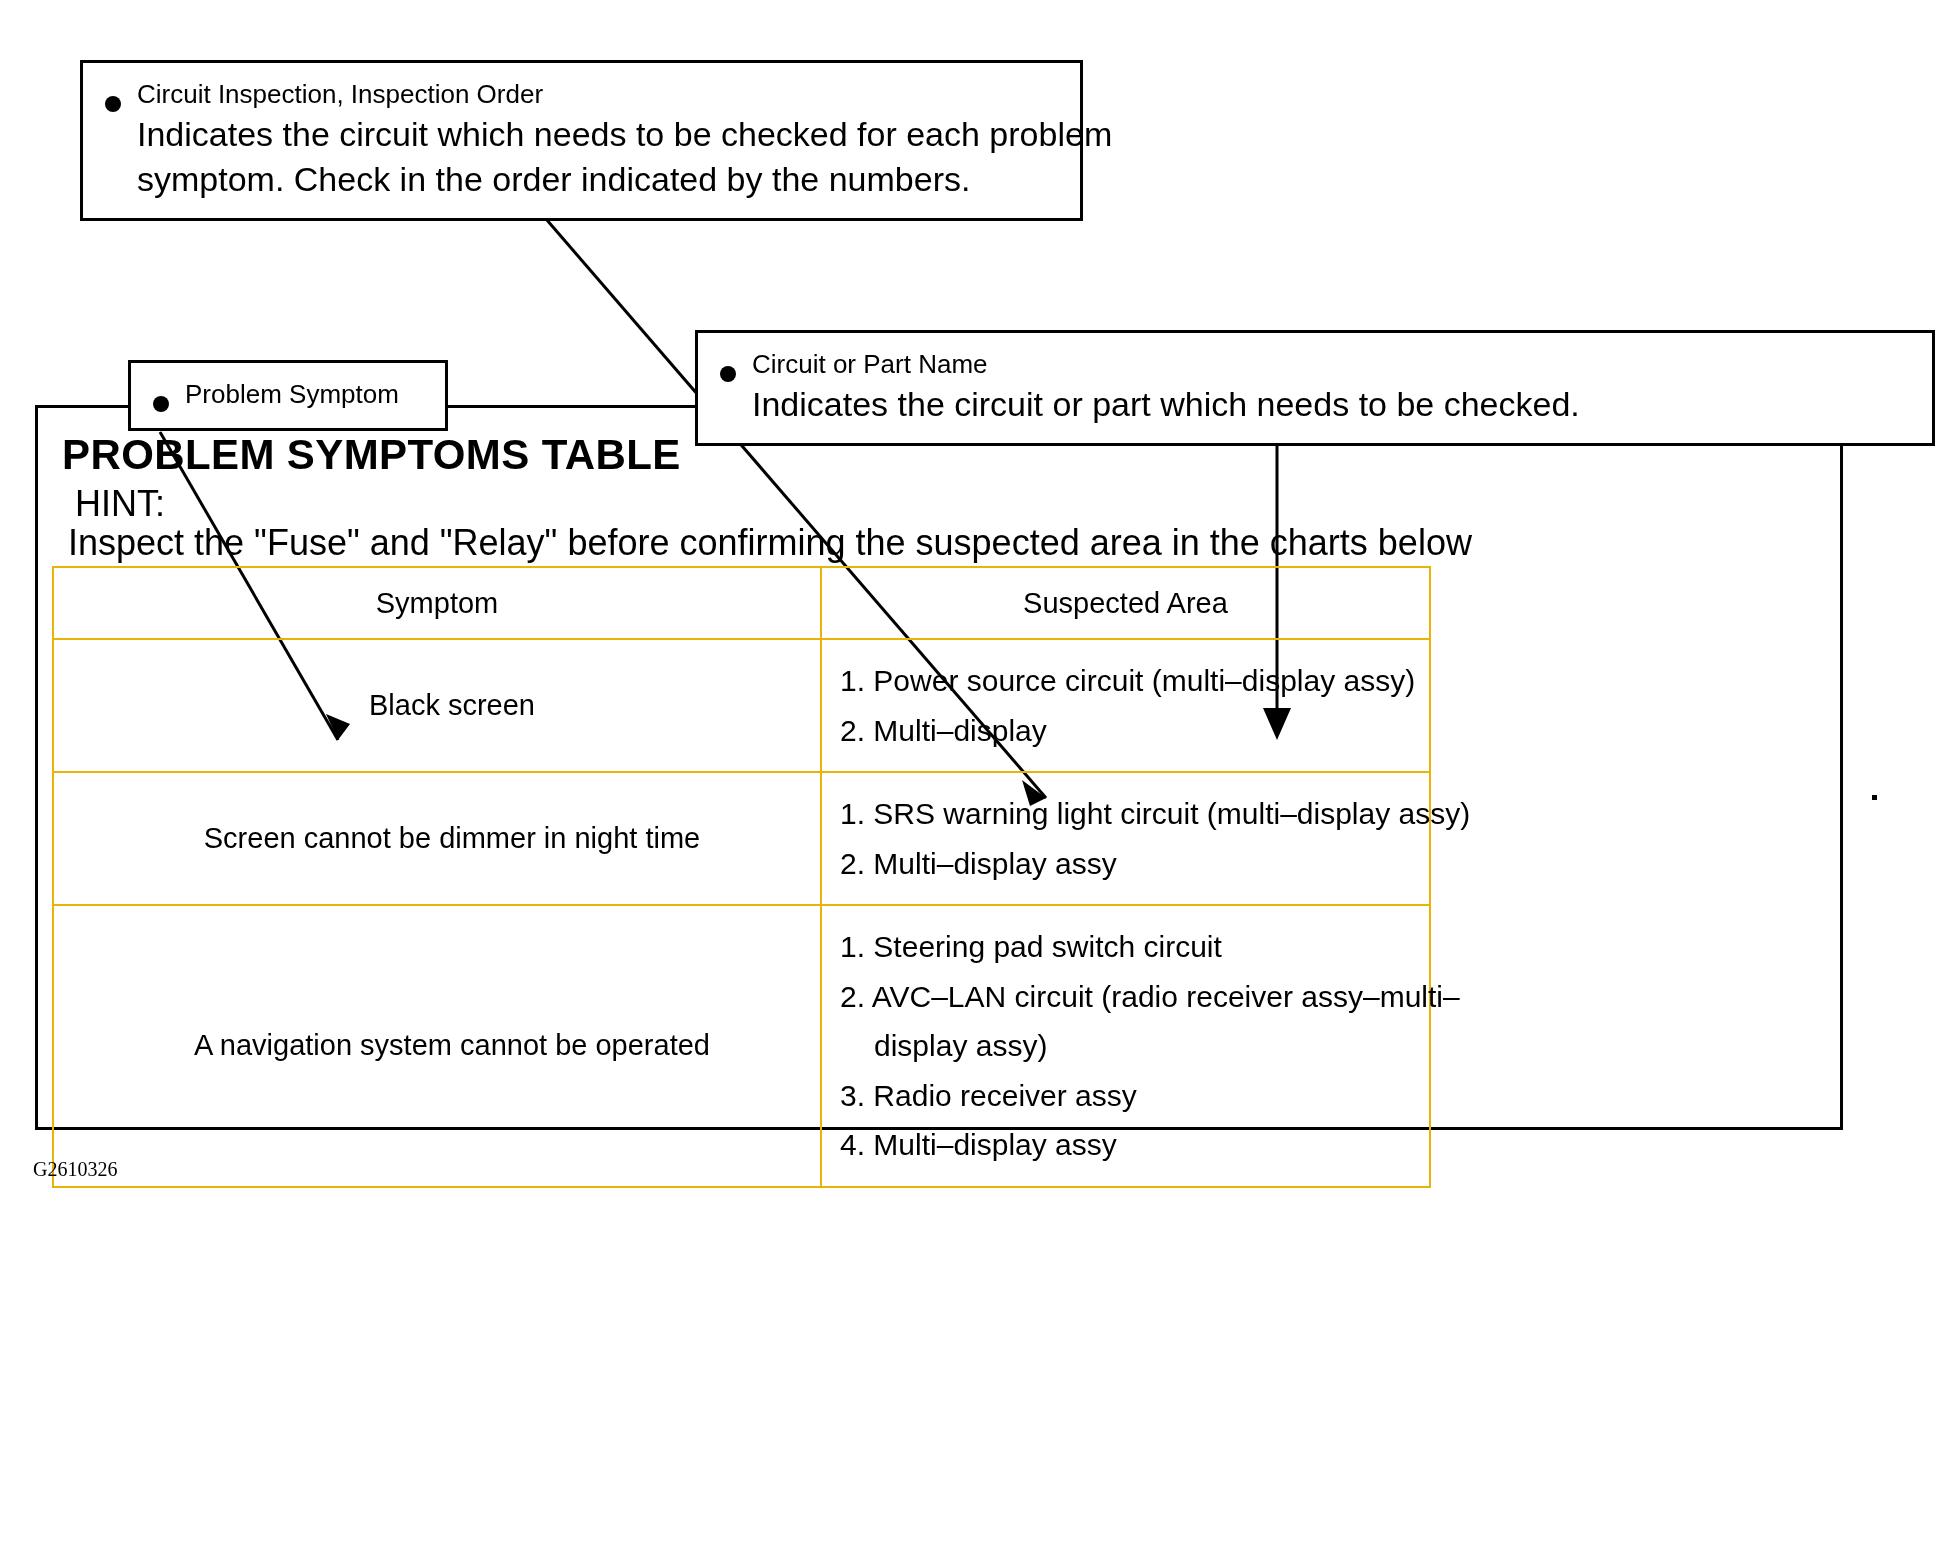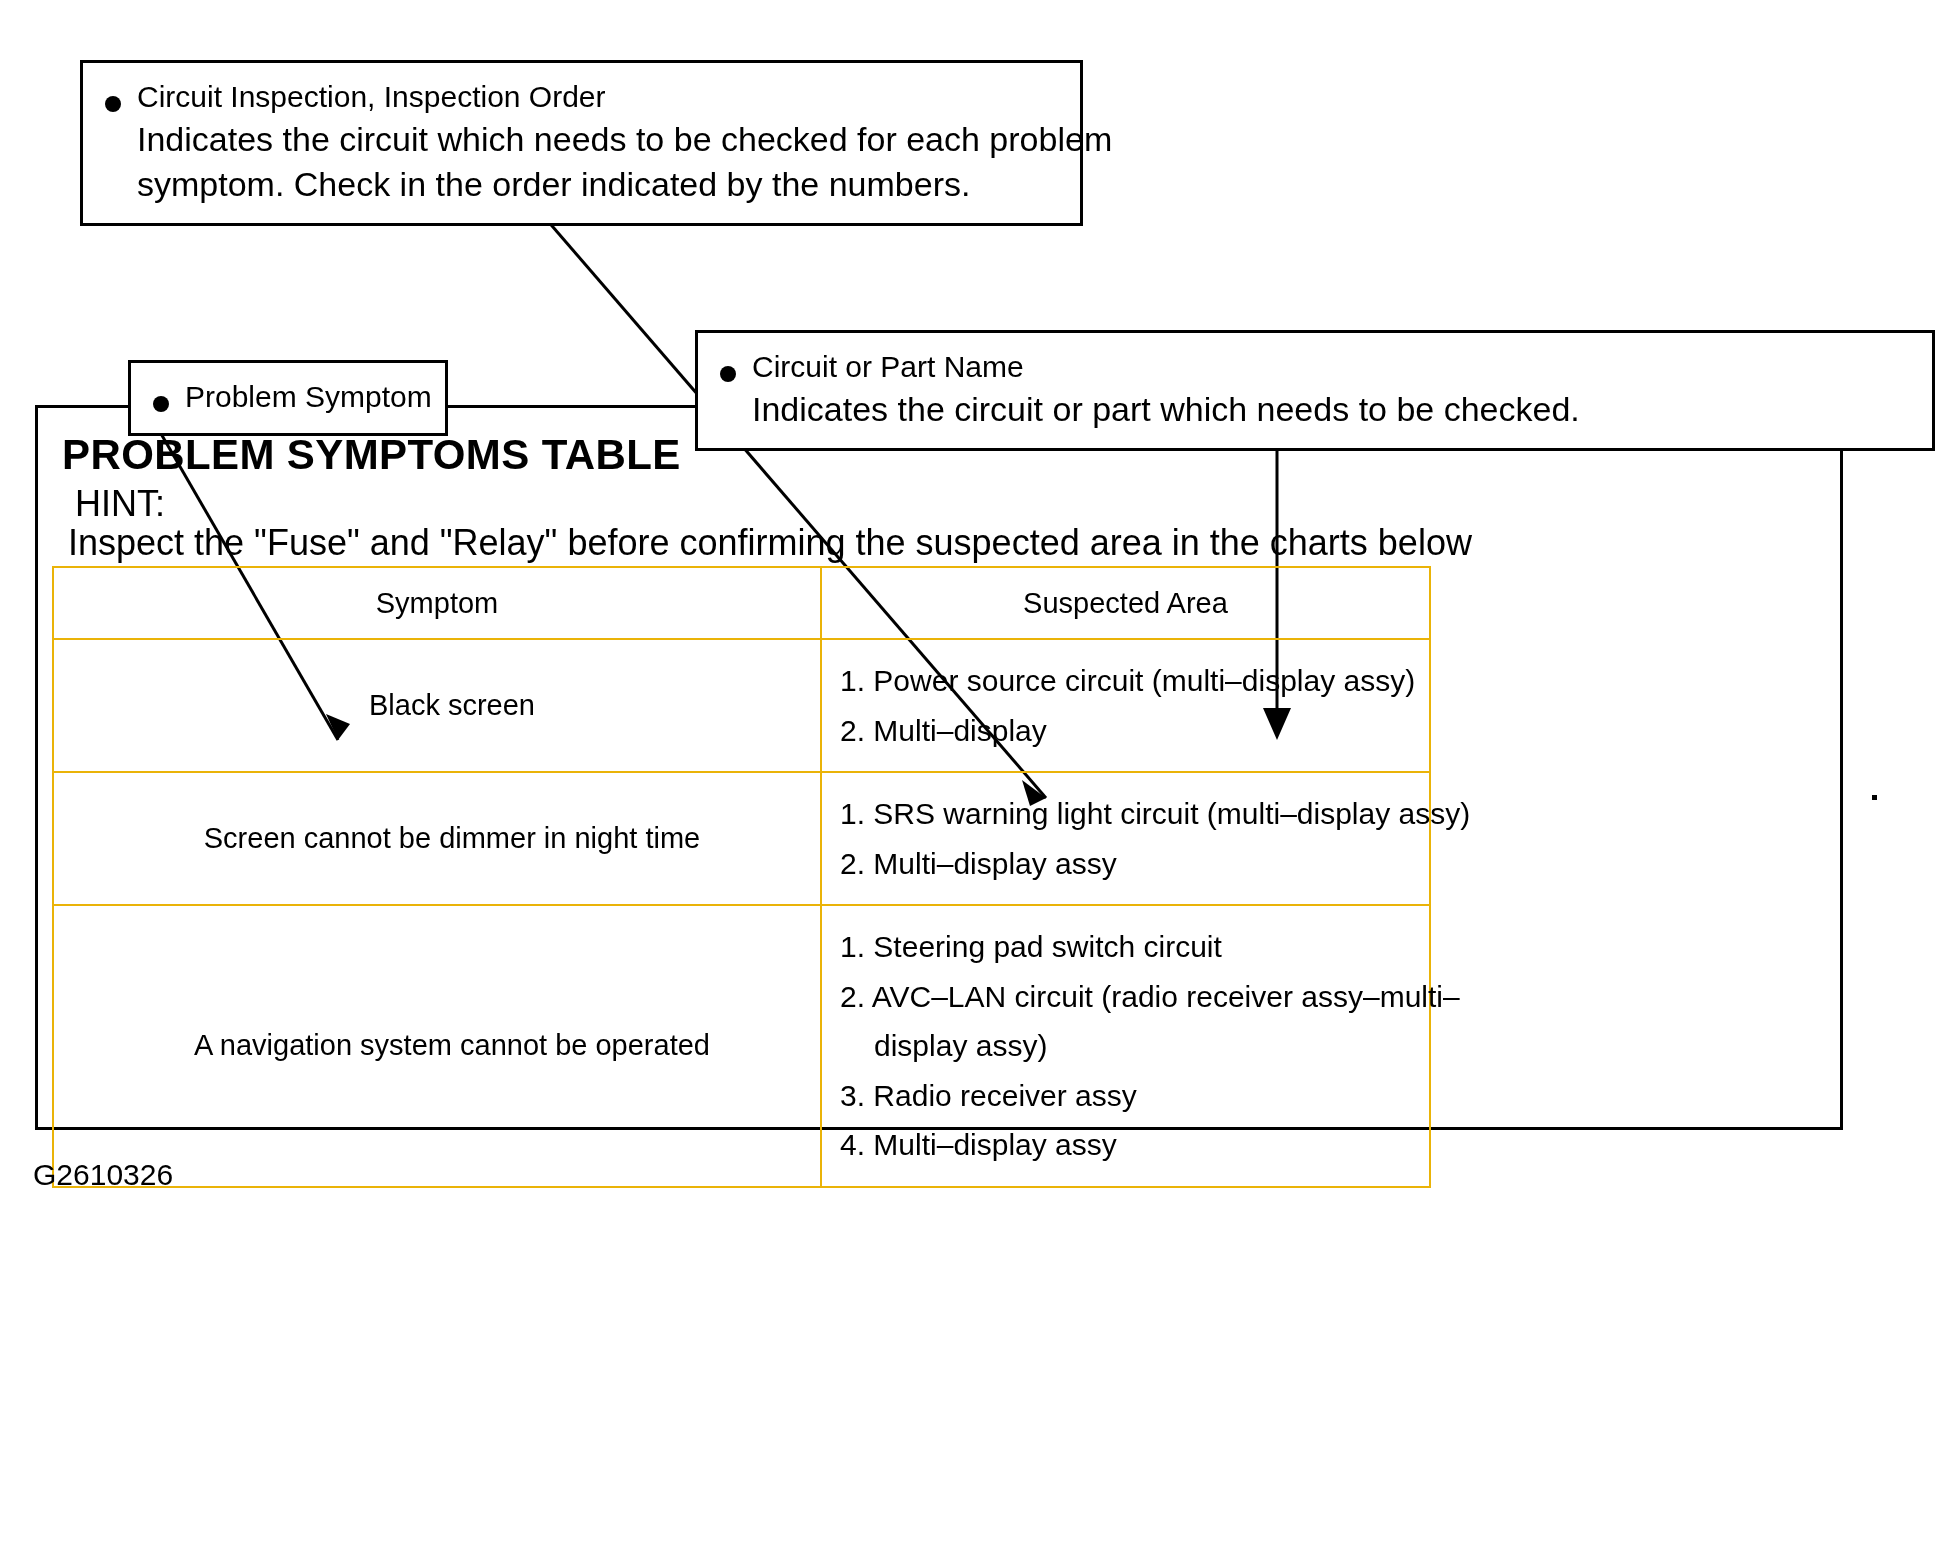--- a/index.html
+++ b/index.html
@@ -25,22 +25,22 @@
     border: 3px solid #000;
     background: #fff;
     box-sizing: border-box;
     z-index: 5;
   }
   .callout-inner {
     padding: 14px 22px 16px 22px;
   }
   .bullet-line {
     display: flex;
-    align-items: center;
-    font-size: 30px;
+    align-items: flex-end;
+    font-size: 26px;
     line-height: 1.33;
     white-space: nowrap;
   }
   .bullet-dot {
     flex: 0 0 auto;
     width: 16px;
     height: 16px;
     border-radius: 50%;
     background: #000;
     margin-right: 16px;
@@ -147,22 +147,23 @@
   .area-item.cont {
     padding-left: 34px;
   }
   .row-tall { height: 260px; }
 
   
   #figure-id {
     position: absolute;
     left: 33px;
     top: 1158px;
-    font-size: 30px;
-    z-index: 4;
+    font-size: 20px;
+    z-index: 4;
+    font-family: Liberation Serif, serif;
   }
   
   #speck {
     position: absolute;
     left: 1872px;
     top: 795px;
     width: 5px;
     height: 5px;
     background: #000;
     z-index: 4;

